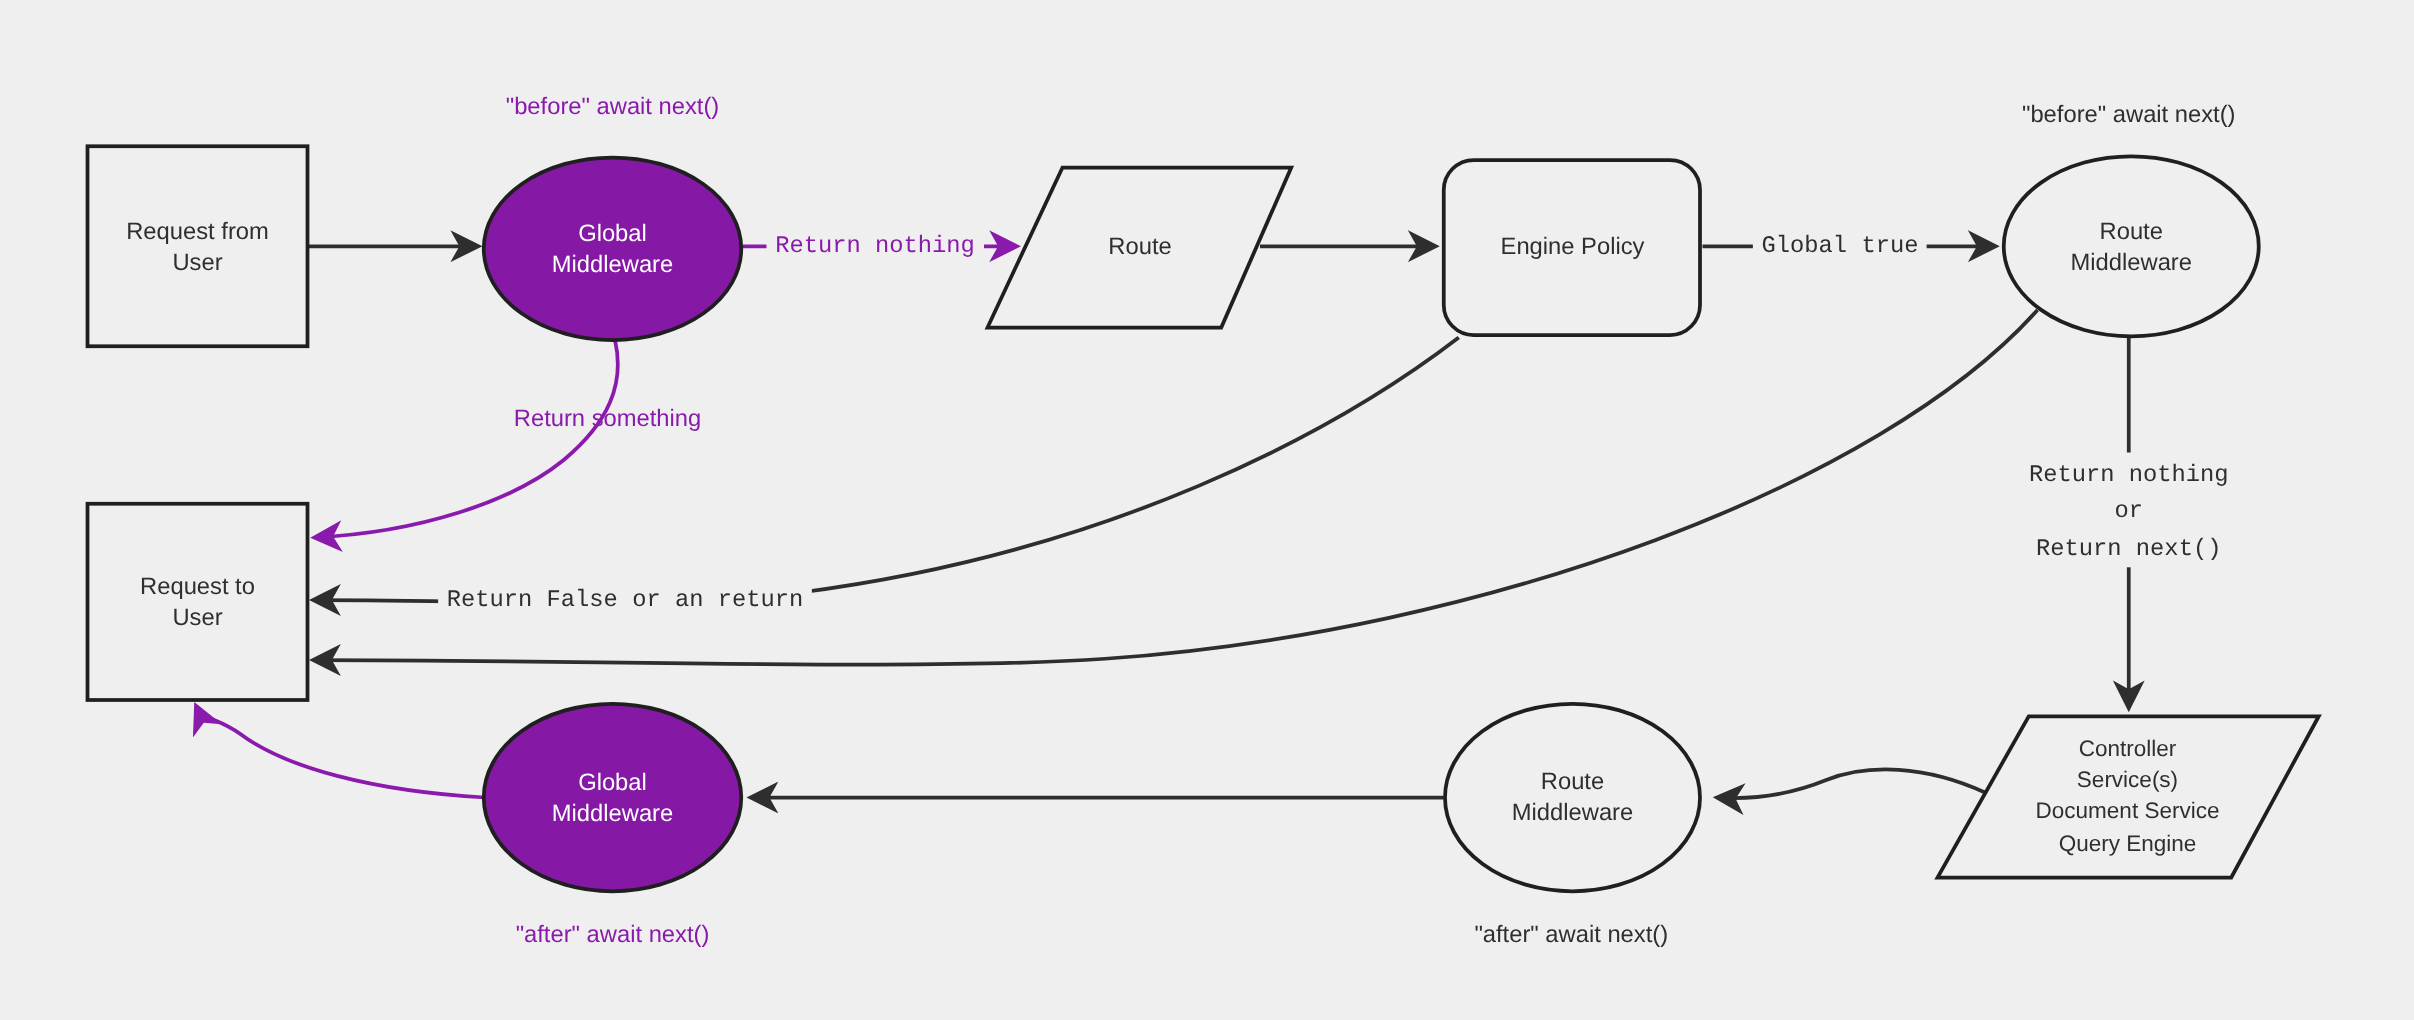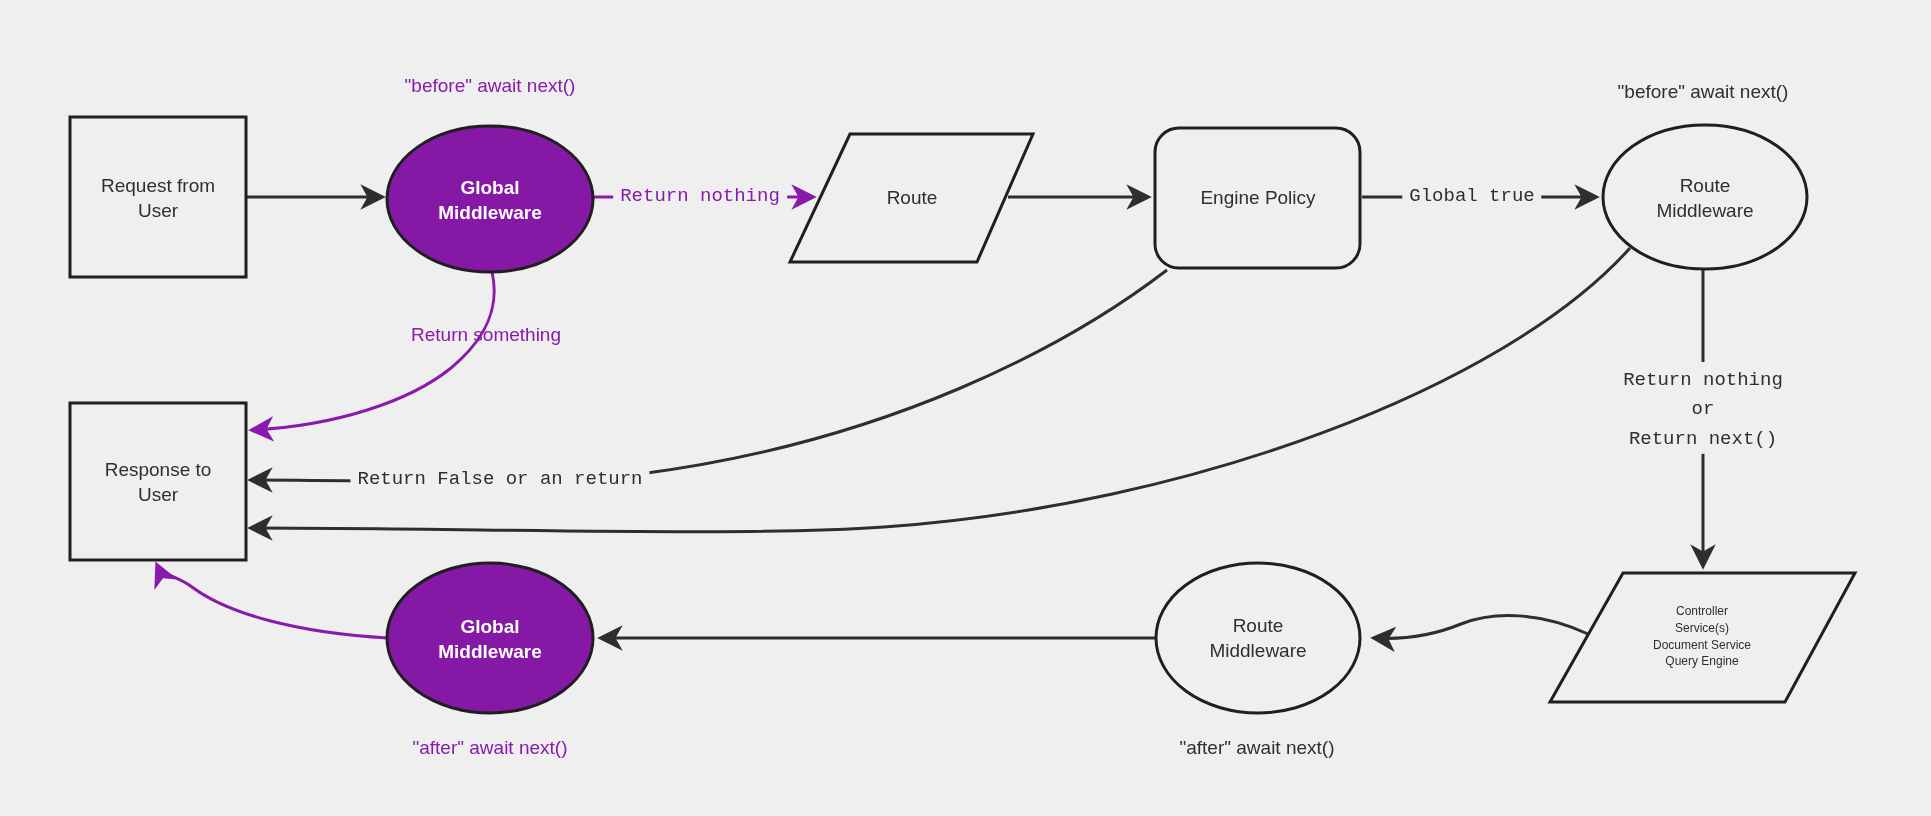--- a/index.html
+++ b/index.html
@@ -43,29 +43,29 @@
     white-space: pre-line;
     font-size: 19px;
     line-height: 1.32;
     color: var(--node-text);
   }
   .label.purple {
     color: var(--purple);
   }
   .label.bold-white {
     color: #ffffff;
-    font-weight: bold;
+    font-weight: normal;
   }
   .label.on-line {
     background: var(--background);
     padding: 0 7px;
     font-family: Liberation Mono, monospace;
   }
   .label.small {
-    font-size: 12px;
+    font-size: 18px;
     line-height: 1.4;
   }
   .label.spread {
     line-height: 1.55;
   }
 </style>
 </head>
 <body>
 
 <div id="canvas">
@@ -115,21 +115,21 @@
   <div class="label" style="left:1705px; top:198px">Route
 Middleware</div>
   <div class="label small" style="left:1702px; top:637px">Controller
 Service(s)
 Document Service
 Query Engine</div>
   <div class="label" style="left:1258px; top:638px">Route
 Middleware</div>
   <div class="label bold-white" style="left:490px; top:639px">Global
 Middleware</div>
-  <div class="label" style="left:158px; top:482px">Response to
+  <div class="label" style="left:158px; top:482px">Request to
 User</div>
 
   <div class="label purple" style="left:490px; top:86px">"before" await next()</div>
   <div class="label purple on-line" style="left:700px; top:197px">Return nothing</div>
   <div class="label purple" style="left:486px; top:335px">Return something</div>
   <div class="label on-line" style="left:1472px; top:197px">Global true</div>
   <div class="label" style="left:1703px; top:92px">"before" await next()</div>
   <div class="label on-line spread" style="left:1703px; top:410px">Return nothing
 or
 Return next()</div>

